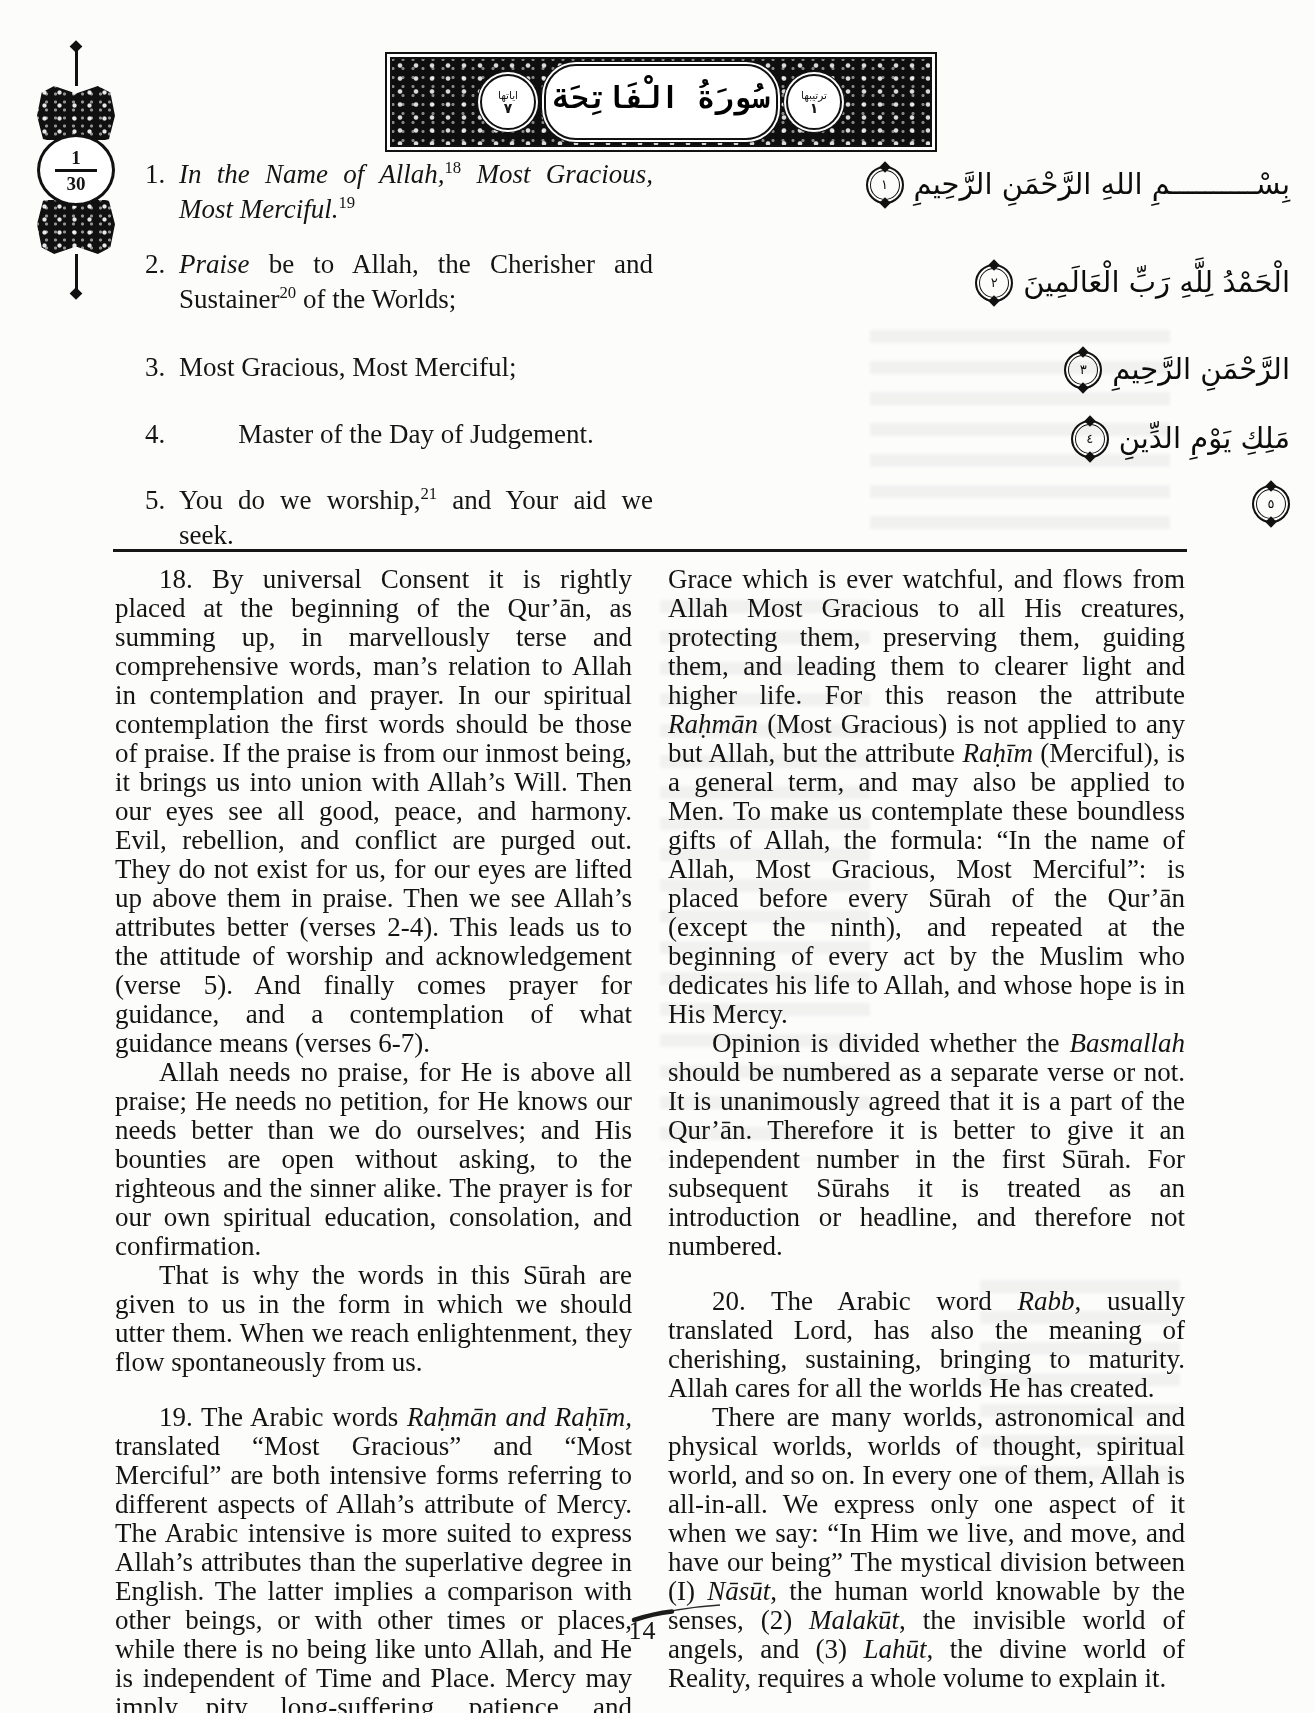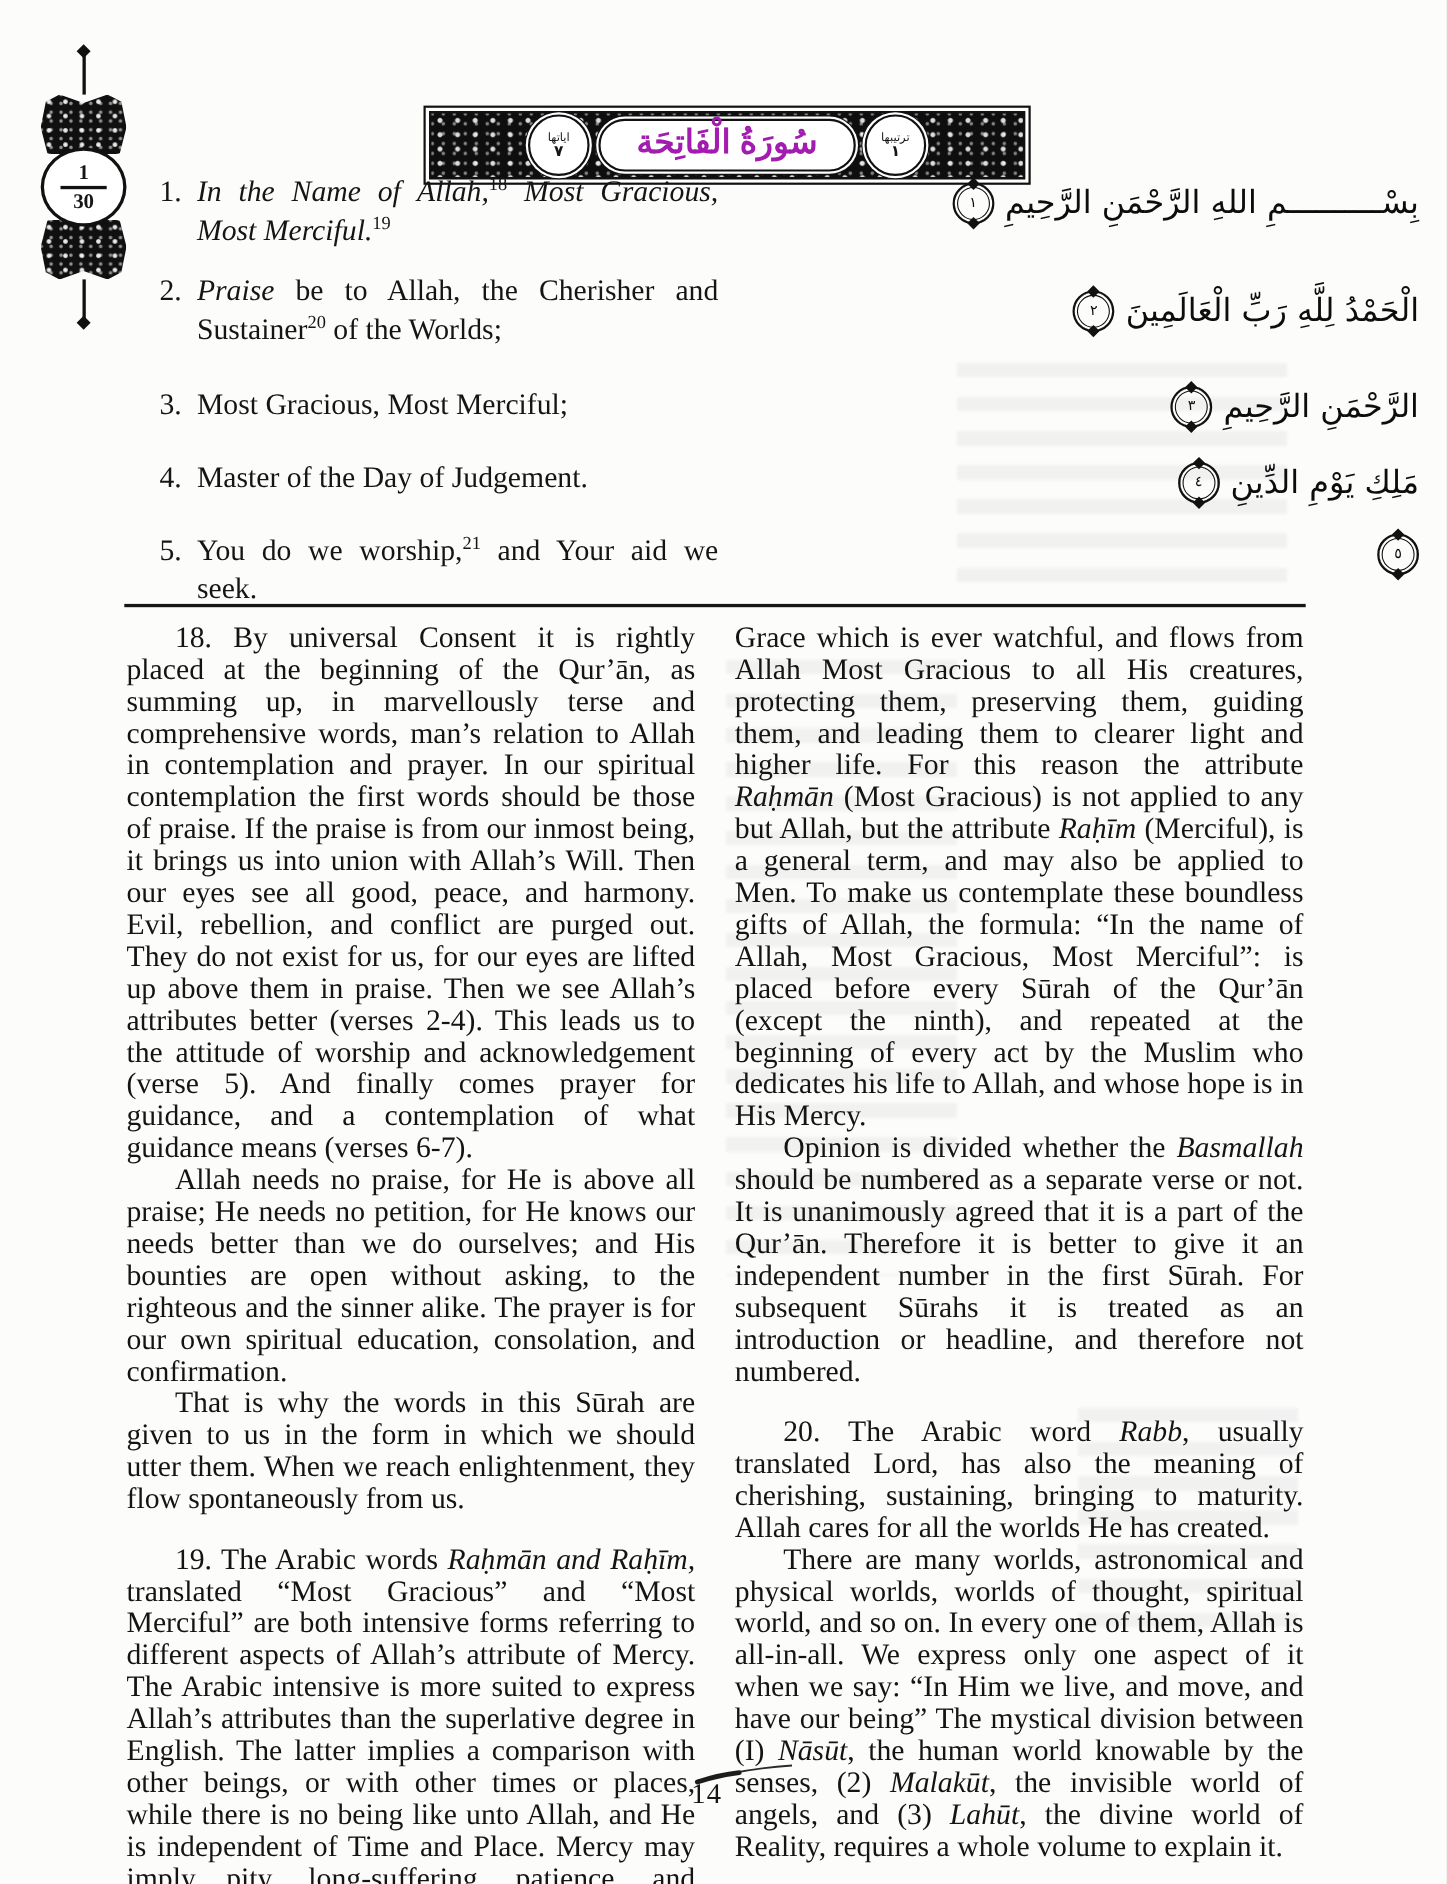--- a/index.html
+++ b/index.html
@@ -27,36 +27,36 @@
   .knot.k-top{clip-path:polygon(8% 100%,0 55%,6% 12%,22% 0,50% 14%,78% 0,94% 12%,100% 55%,92% 100%);}
   .knot.k-bottom{clip-path:polygon(8% 0,92% 0,100% 45%,94% 88%,78% 100%,50% 86%,22% 100%,6% 88%,0 45%);}
   .juz-oval{
     width:72px;height:66px;background:#fff;border:3.5px solid #111;border-radius:50%;
     display:flex;flex-direction:column;align-items:center;justify-content:center;
     margin:-6px 0;position:relative;z-index:2;font-weight:bold;
   }
   .juz-oval .num{font-size:19px;line-height:19px;font-weight:bold;}
   .juz-oval .bar{width:42px;border-top:3px solid #111;margin:2px 0;}
   
-  #banner{position:absolute;left:385px;top:52px;width:552px;height:72px;border:2px solid #111;background:#fff;padding:3px;box-sizing:border-box;margin-top:44px;}
+  #banner{position:absolute;left:385px;top:52px;width:552px;height:100px;border:2px solid #111;background:#fff;padding:3px;box-sizing:border-box;}
   #banner-inner{
     position:relative;width:100%;height:100%;border:2px solid #111;box-sizing:border-box;
     background-color:#0e0e0e;
     background-image:
       radial-gradient(circle, rgba(255,255,255,.85) 1.7px, transparent 2.8px),
       radial-gradient(circle, rgba(255,255,255,.5) 1.1px, transparent 2px);
     background-size:16px 13px,10px 9px;background-position:0 0,6px 5px;
   }
   #cartouche{
     position:absolute;left:152px;right:152px;top:5px;bottom:5px;background:#fff;
     border:2px solid #111;border-radius:32px;
     box-shadow:0 0 0 2px #fff,0 0 0 3px #111;
     display:flex;align-items:center;justify-content:center;
   }
-  .surah-title{font-family:Liberation Sans, sans-serif;font-size:30px;font-weight:bold;color:#a21caf;line-height:1;padding-bottom:4px;}
+  .surah-title{font-family:Liberation Mono, monospace;font-size:30px;font-weight:bold;color:#000000;line-height:1;padding-bottom:4px;}
   .medallion{
     position:absolute;top:50%;transform:translateY(-50%);width:52px;height:52px;background:#fff;
     border:2px solid #111;border-radius:50%;box-shadow:0 0 0 2px #fff,0 0 0 3px #111;
     display:flex;flex-direction:column;align-items:center;justify-content:center;z-index:3;
     font-family:"DejaVu Sans",sans-serif;
   }
   .medallion .m-label{font-size:10.5px;line-height:12px;}
   .medallion .m-value{font-size:14px;line-height:15px;font-weight:bold;}
   #medallion-left{left:88px;}
   #medallion-right{right:88px;}
@@ -175,21 +175,21 @@
     </div>
     <div class="verse-ar" style="top:-2px;">
       <span>الرَّحْمَنِ الرَّحِيمِ</span>
       <span class="roundel">٣</span>
     </div>
   </div>
 
   <div class="verse-row" style="top:417px;height:55px;">
     <div class="verse-en">
       <span class="vnum">4.</span>
-      <div class="vtext" style="text-align:left;"><span>Master of the Day of Judgement.</span></div>
+      <div class="vtext" style="text-align:center;"><span>Master of the Day of Judgement.</span></div>
     </div>
     <div class="verse-ar" style="top:0px;">
       <span>مَلِكِ يَوْمِ الدِّينِ</span>
       <span class="roundel">٤</span>
     </div>
   </div>
 
   <div class="verse-row" style="top:483px;height:80px;">
     <div class="verse-en">
       <span class="vnum">5.</span>

